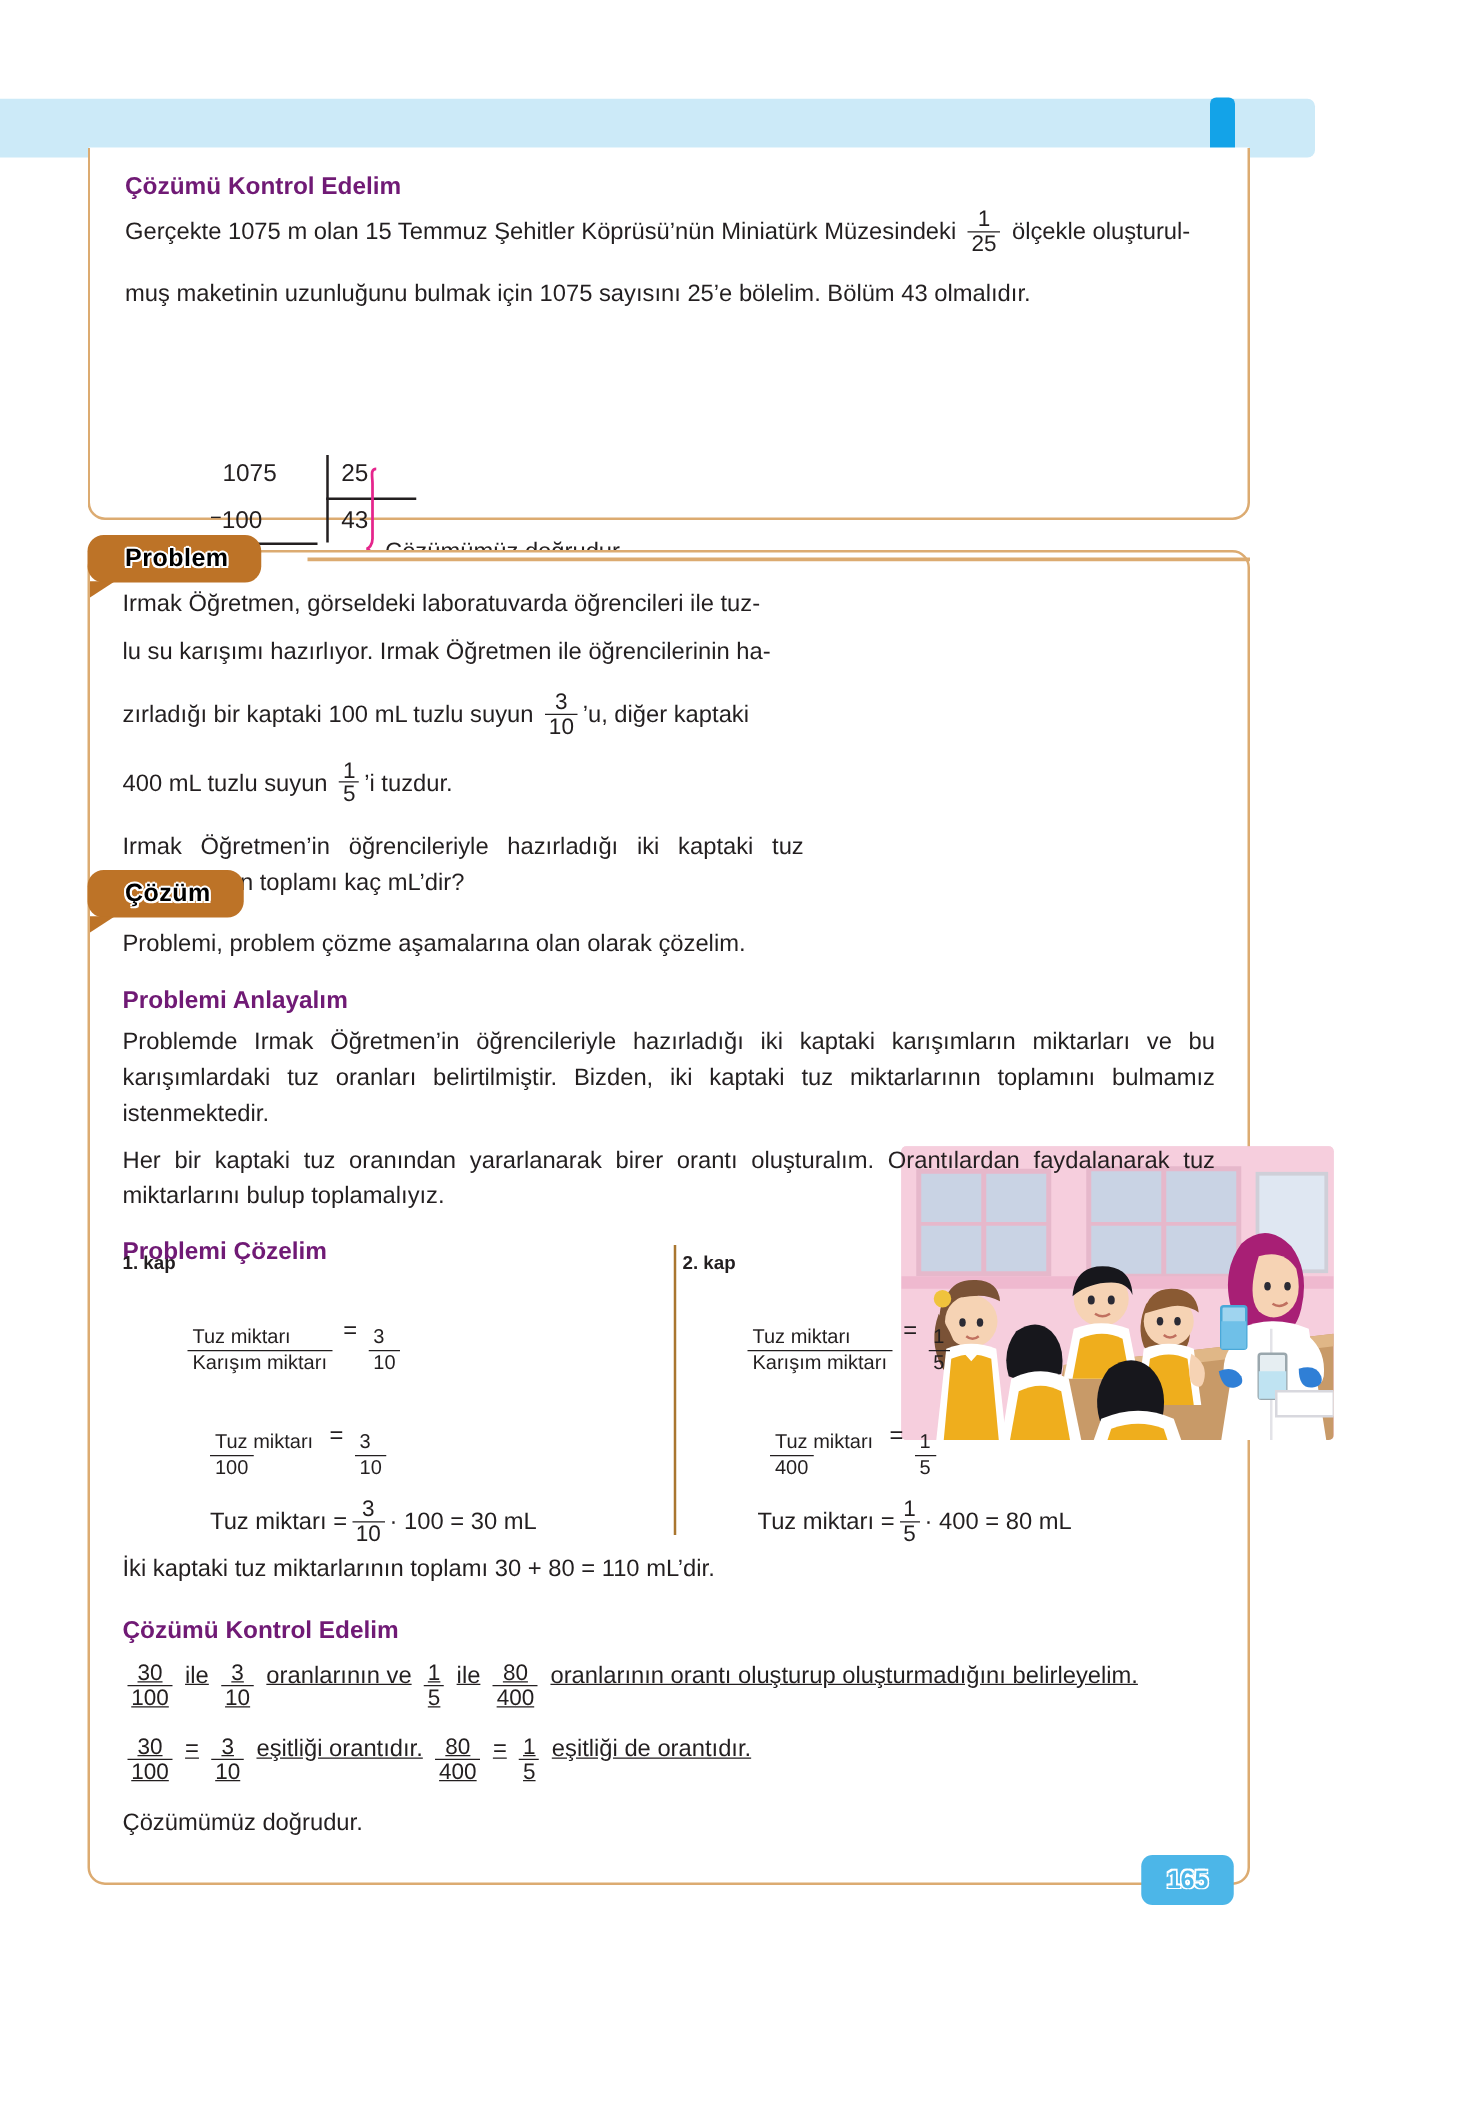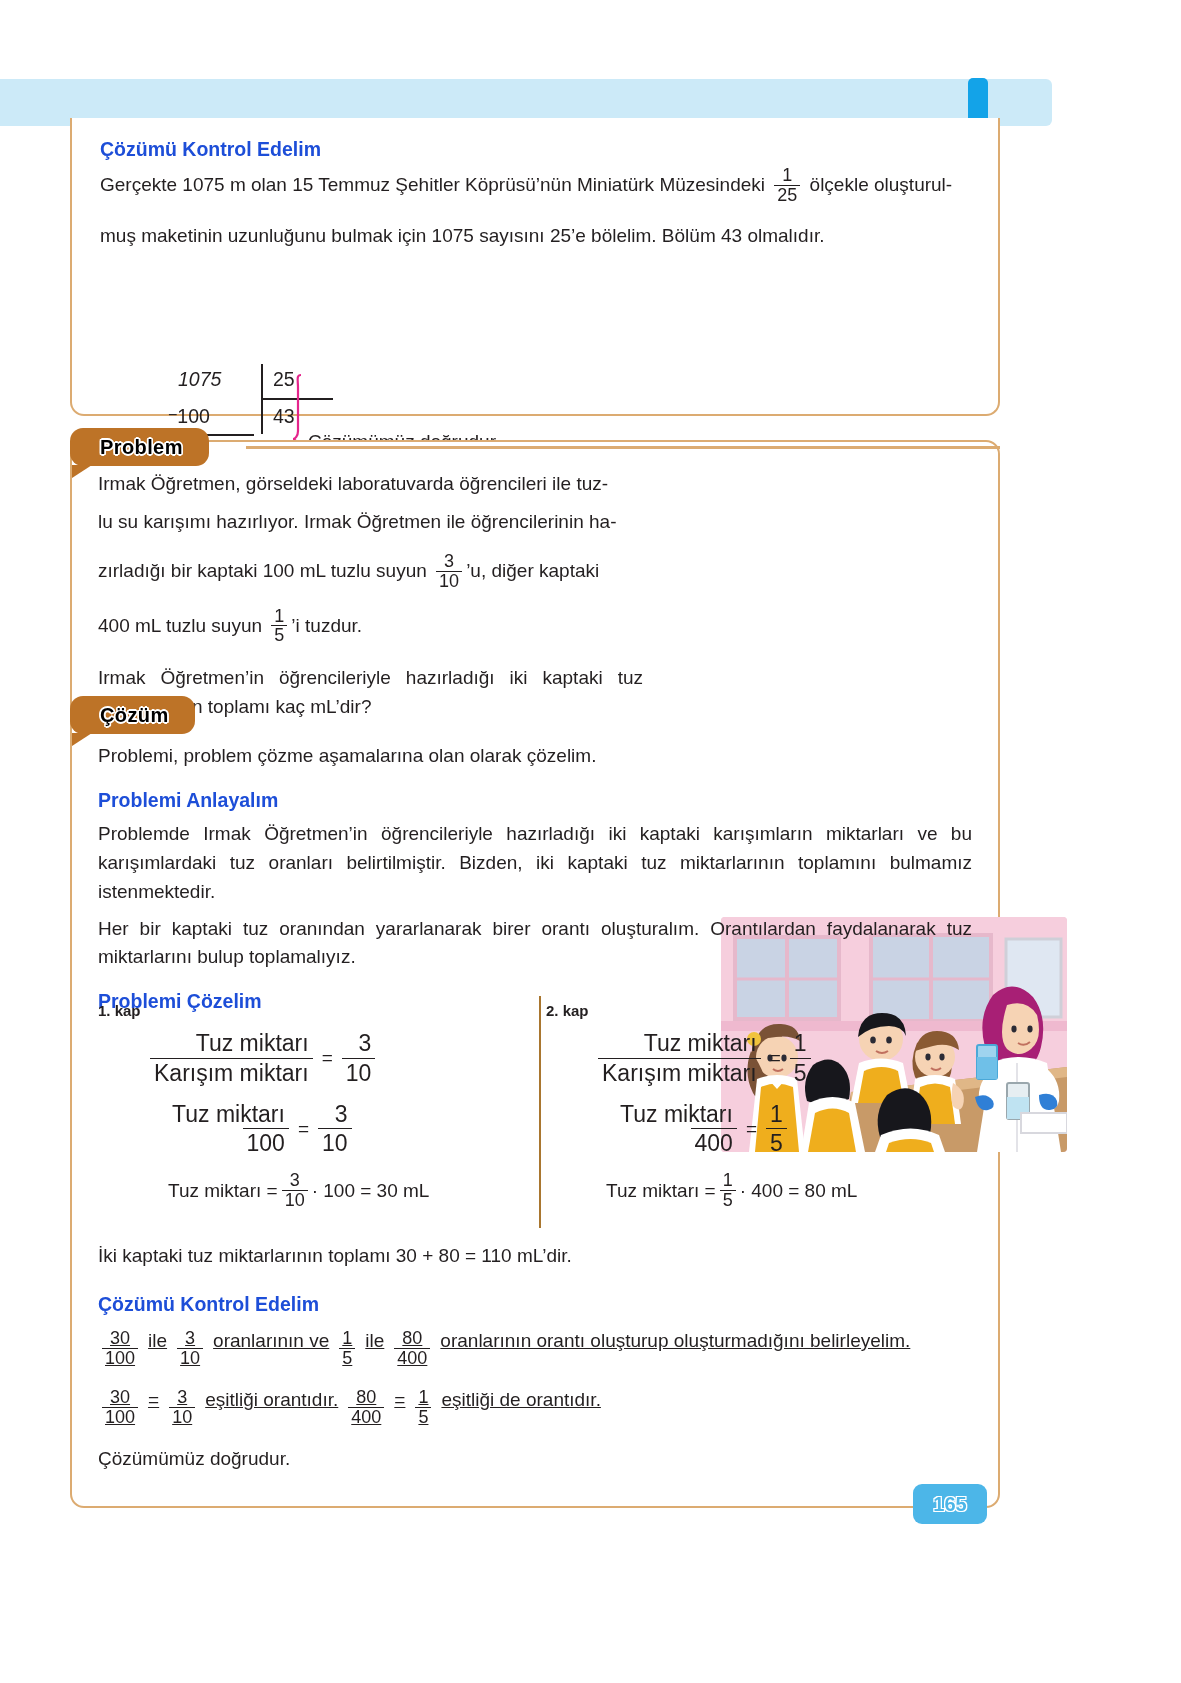--- a/index.html
+++ b/index.html
@@ -79,21 +79,21 @@
   .tab-cozum  { left:70px; top:696px; }
 
   
   .tab-rule{
     position:absolute; left:246px; top:446px; width:754px; height:2.5px;
     background:#dcab71; z-index:5;
   }
 
   
   .h-orange{
-    color:#1d4ed8; font-weight:bold; font-size:19.5px;
+    color:#701a75; font-weight:bold; font-size:19.5px;
   }
   p, .txt{
     font-size:19px; line-height:1.52; margin:0; color:#231f20;
   }
   .just{ text-align:justify; }
 
   
   .frac{
     display:inline-flex; flex-direction:column;
     align-items:center; justify-content:center;
@@ -112,21 +112,21 @@
     position:absolute; left:28px; top:20px; right:24px;
   }
   .top-line1{ margin-top:6px; }
 
   
   .division{
     position:absolute; left:96px; top:250px;
     font-size:19.5px; color:#231f20;
   }
   .div-row{ position:absolute; white-space:nowrap; }
-  .dv-1075{ left:10px;  top:0px;font-style:italic; }
+  .dv-1075{ left:10px;  top:0px; }
   .dv-25  { left:105px; top:0px; }
   .dv-m100{ left:0px;   top:37px; }
   .dv-43  { left:105px; top:37px; }
   .dv-0075{ left:16px;  top:74px; }
   .dv-m75 { left:0px;   top:112px; }
   .dv-00  { left:30px;  top:150px; }
 
   .dvline{ position:absolute; background:#231f20; }
   .dvl-vert  { left:93px;  top:-4px;  width:1.8px; height:70px; }
   .dvl-hq    { left:93px;  top:30px;  width:72px;  height:1.8px; }
@@ -167,22 +167,22 @@
   .kap-divider{
     position:absolute; left:441px; top:-6px;
     width:2.2px; height:232px; background:#a9762f;
   }
   .kap-title{ font-size:15px; font-weight:bold; }
   .eqline{
     display:flex; align-items:center;
     font-size:19px; margin-top:6px; white-space:nowrap;
   }
   .eqline .lbl-frac{
-    display:inline-flex; flex-direction:column; align-items:flex-end;
-    line-height:1.25; font-size:23px;
+    display:inline-flex; flex-direction:column; align-items:flex-start;
+    line-height:1.25; font-size:16px;margin-top:31px;
   }
   .eqline .lbl-frac .num{ padding:0 4px; }
   .eqline .lbl-frac .den{ padding:0 4px; border-top:1.6px solid #231f20; }
   .eq-sym{ margin:0 9px; }
 
   
   .check-wrap{ position:absolute; left:26px; top:800px; right:26px; }
   .cline{
     display:flex; align-items:flex-start; flex-wrap:nowrap;
     font-size:19px; margin-top:14px;text-decoration:underline;

